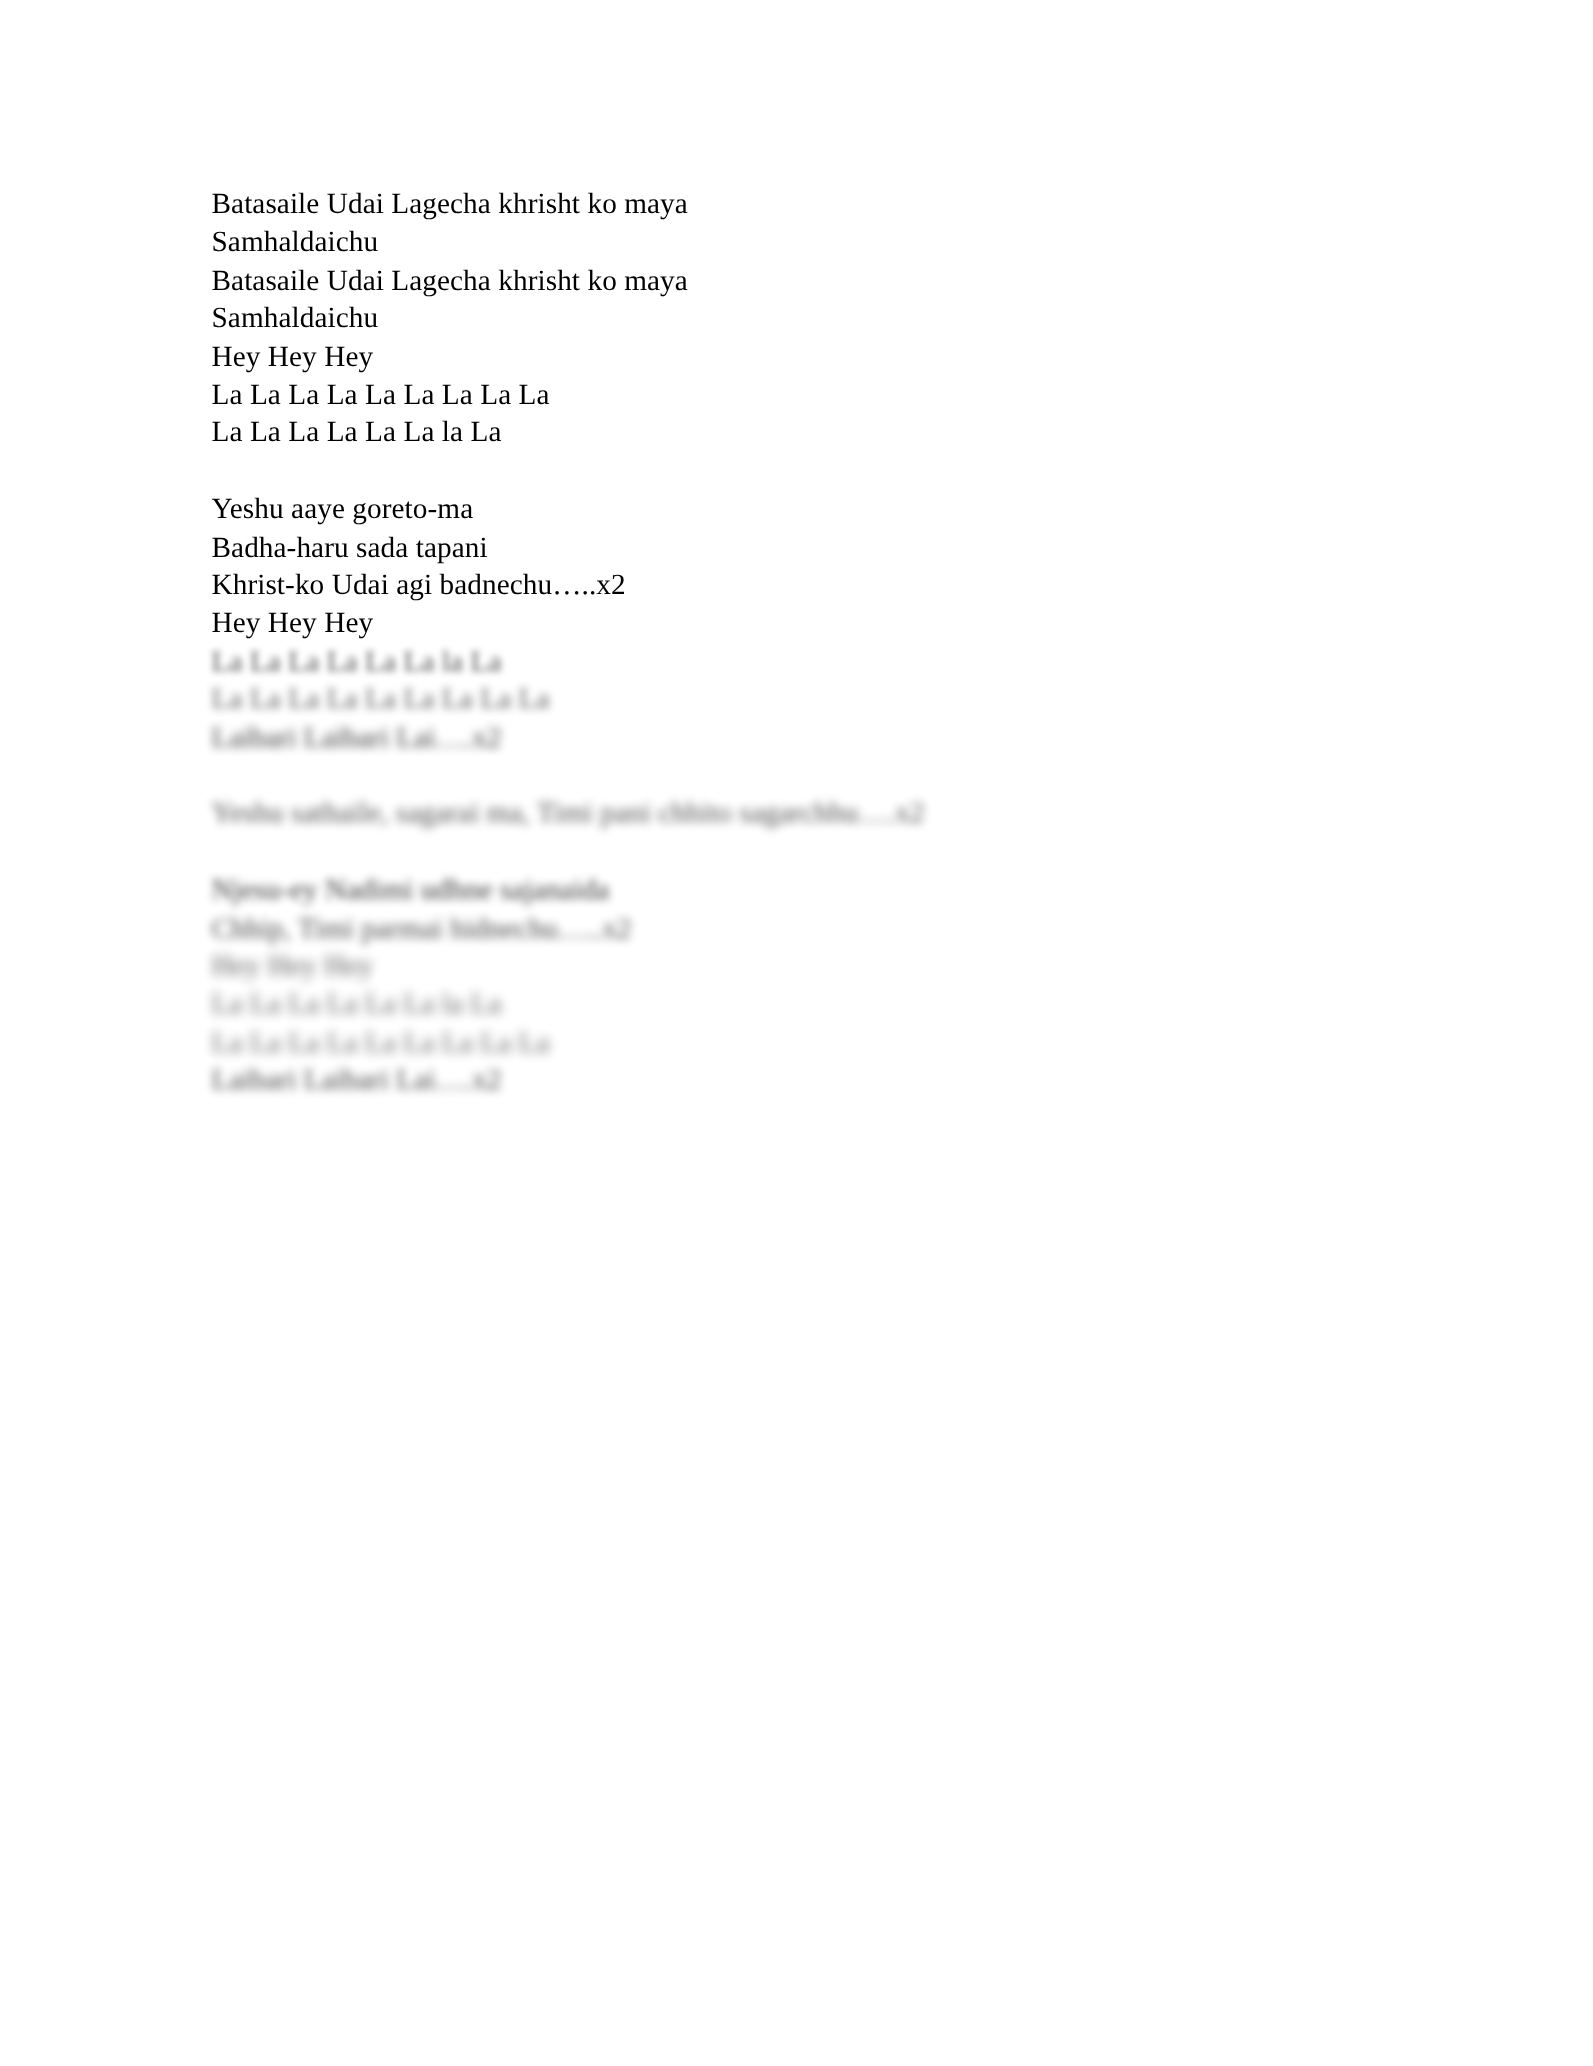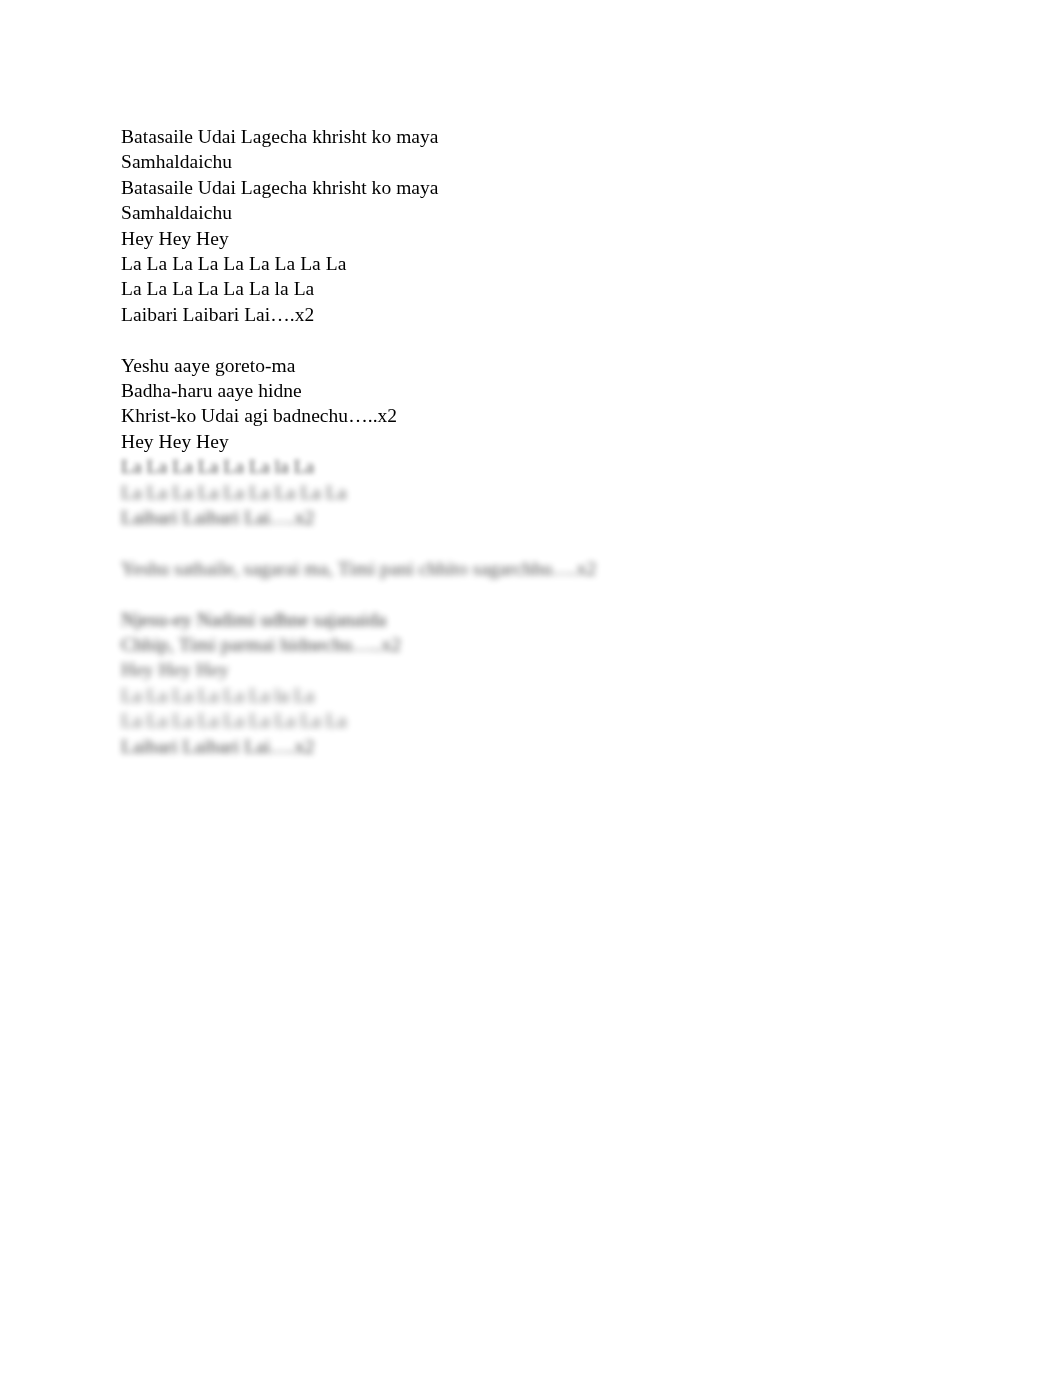--- a/index.html
+++ b/index.html
@@ -19,21 +19,21 @@
   }
 
   .page {
     position: absolute;
     inset: 0;
     background: #ffffff;
   }
 
   .doc-body {
     position: absolute;
-    left: 121px;
+    left: 141px;
     top: 124px;
     width: 820px;
   }
 
   .lyric-line {
     font-size: 19.5px;
     line-height: 25.4px;
     letter-spacing: 0.05px;
     white-space: pre;
     min-height: 25.4px;
@@ -60,24 +60,23 @@
 
 <div class="page">
   <div class="doc-body" id="lyrics-body">
       <div class="lyric-line">Batasaile Udai Lagecha khrisht ko maya</div>
       <div class="lyric-line">Samhaldaichu</div>
       <div class="lyric-line">Batasaile Udai Lagecha khrisht ko maya</div>
       <div class="lyric-line">Samhaldaichu</div>
       <div class="lyric-line">Hey Hey Hey</div>
       <div class="lyric-line">La La La La La La La La La</div>
       <div class="lyric-line">La La La La La La la La</div>
-      <div class="lyric-line">Laibari Laibari Lai….x2</div>
       <div class="lyric-line blank"></div>
       <div class="lyric-line">Yeshu aaye goreto-ma</div>
-      <div class="lyric-line">Badha-haru aaye hidne</div>
+      <div class="lyric-line">Badha-haru sada tapani</div>
       <div class="lyric-line">Khrist-ko Udai agi badnechu…..x2</div>
       <div class="lyric-line">Hey Hey Hey</div>
       <div class="lyric-line blur-1">La La La La La La la La</div>
       <div class="lyric-line blur-2">La La La La La La La La La</div>
       <div class="lyric-line blur-3">Laibari Laibari Lai….x2</div>
       <div class="lyric-line blank"></div>
       <div class="lyric-line blur-4">Yeshu sathaile, sagarai ma, Timi pani chhito sagarchhu….x2</div>
       <div class="lyric-line blank"></div>
       <div class="lyric-line blur-5">Njesu-ey Nadimi udhne sajanaida</div>
       <div class="lyric-line blur-6">Chhip, Timi parmai hidnechu…..x2</div>

